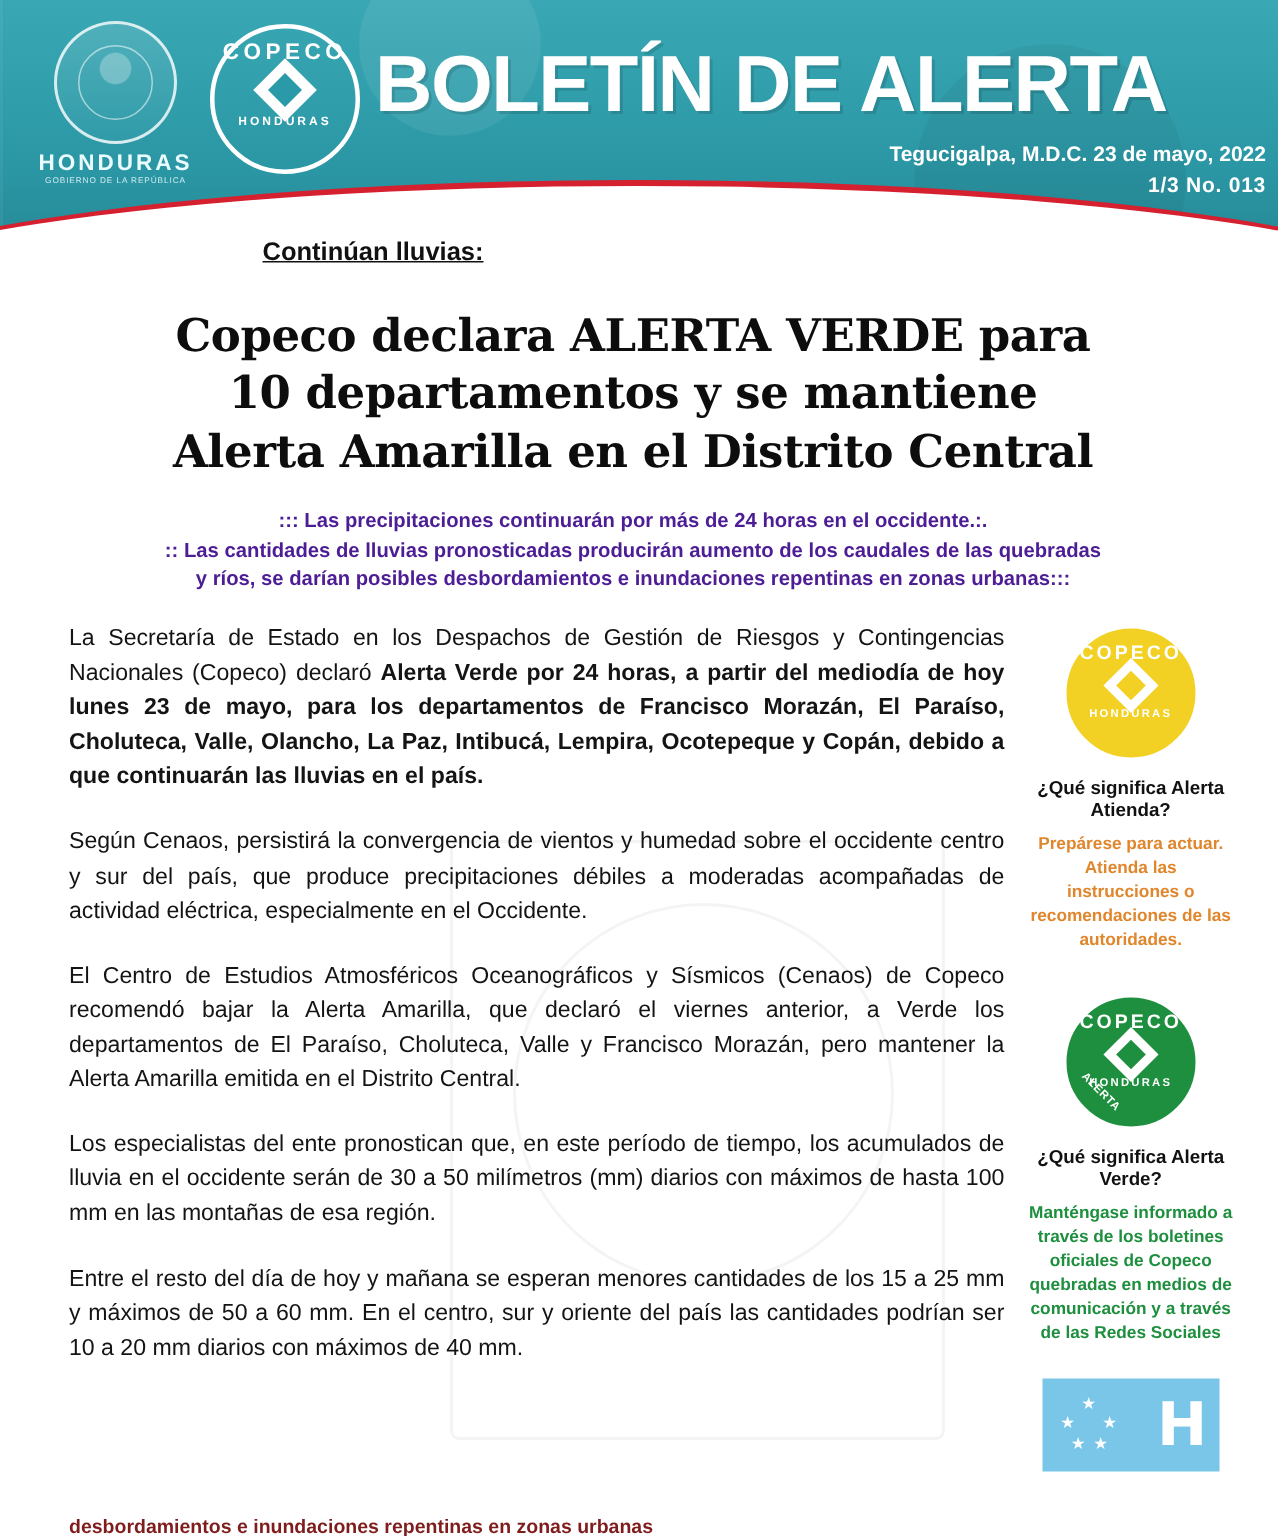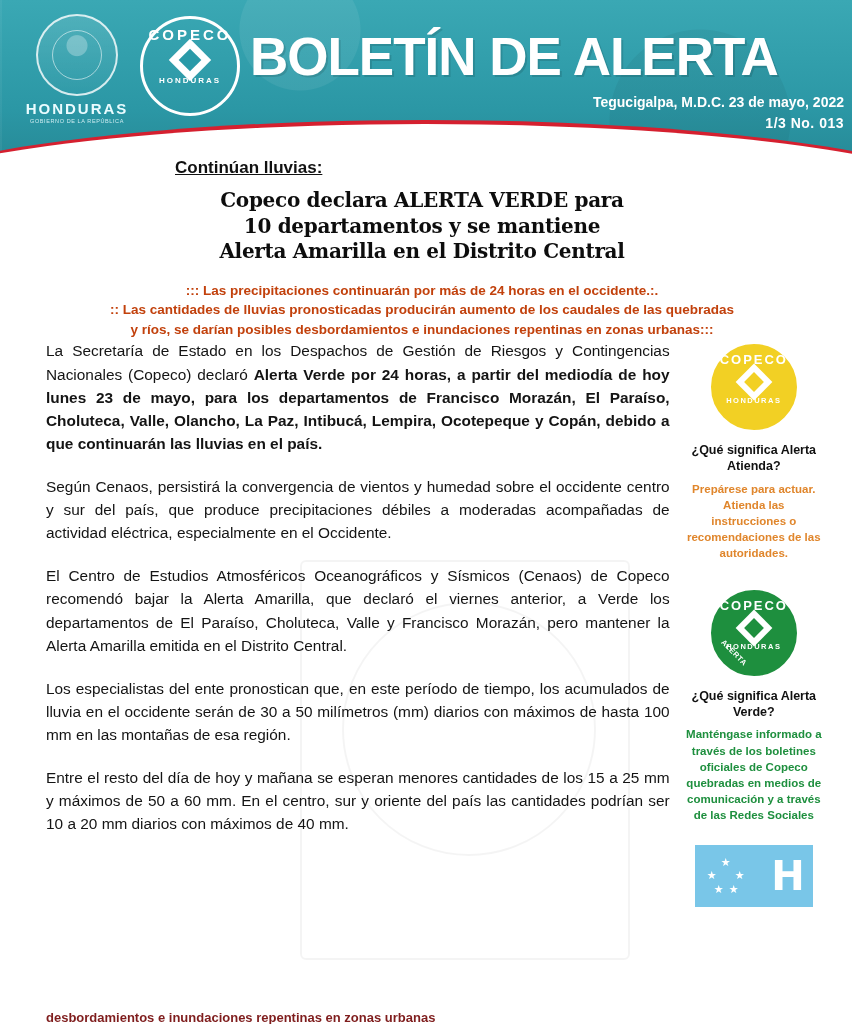--- a/index.html
+++ b/index.html
@@ -156,40 +156,41 @@
     z-index: 10;
   }
   .kicker {
     margin: 28px 0 0 175px;
     font-size: 17px;
     font-weight: bold;
     color: #111;
     text-decoration: underline;
   }
   .headline {
-    margin: 10px 60px 0 60px;
+    margin: 28px 60px 0 60px;
     text-align: center;
     font-family: "DejaVu Serif", serif;
     font-weight: bold;
-    font-size: 20px;
+    font-size: 30px;
     line-height: 1.28;
     color: #0d0d0d;
     letter-spacing: -0.3px;
   }
   .subhead {
     margin: 16px 40px 0 40px;
     text-align: center;
     font-size: 13.5px;
     font-weight: bold;
     line-height: 1.45;
-    color: #c2410c;
+    color: #4c1d95;
   }
 
   .content {
     display: flex;
+    margin-top: 18px;
     padding: 0 22px 0 46px;
     gap: 16px;
   }
   .article { width: 640px; }
   .article p {
     margin: 0 0 20px 0;
     font-size: 15.4px;
     line-height: 1.5;
     color: #141414;
     text-align: justify;

